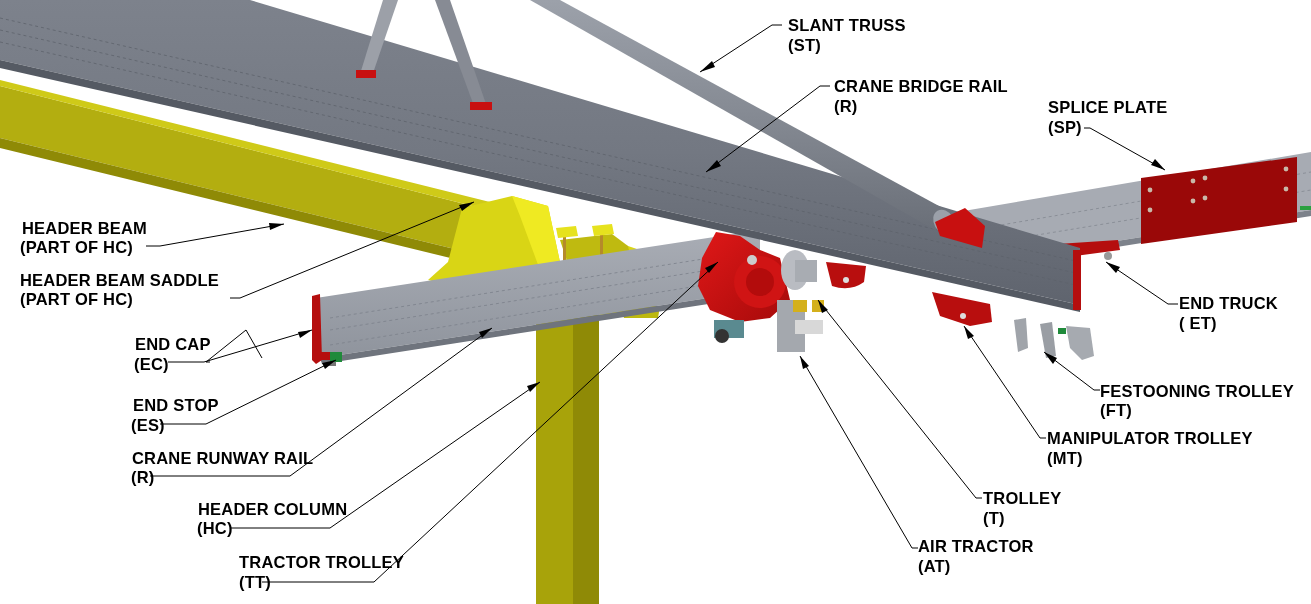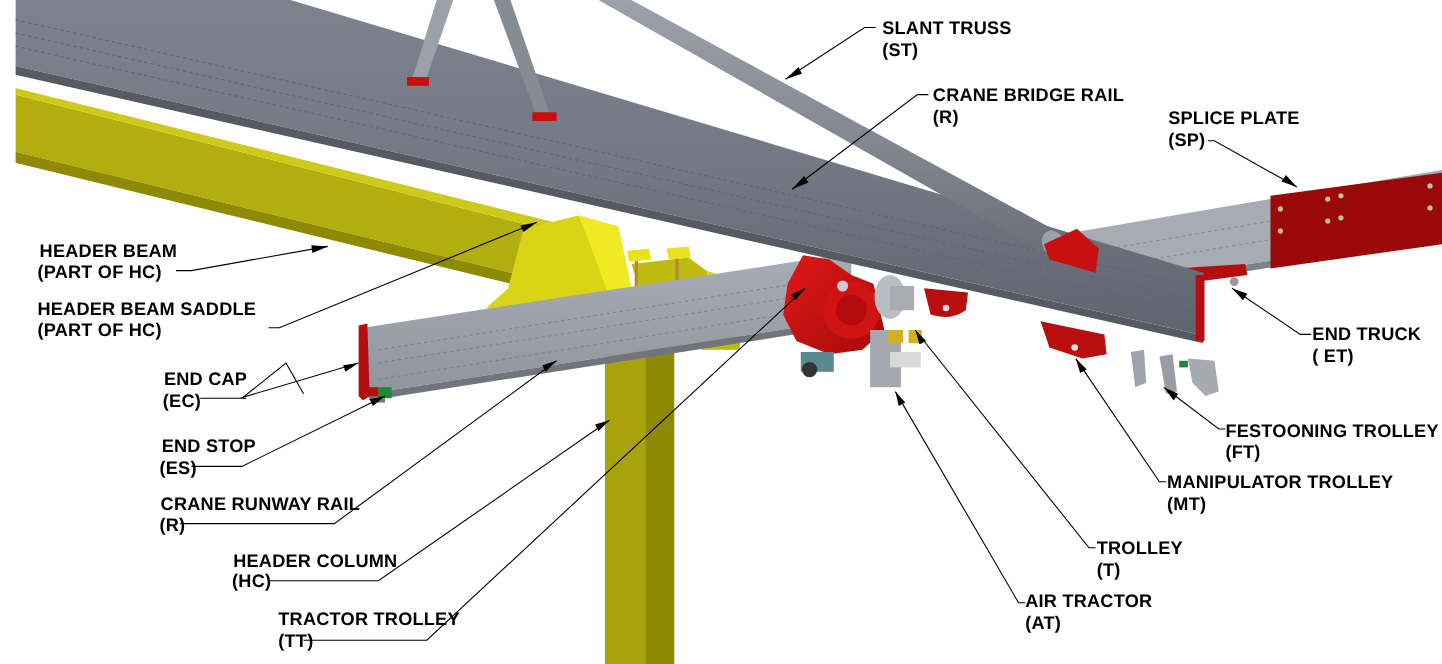--- a/index.html
+++ b/index.html
@@ -1,17 +1,17 @@
 <!DOCTYPE html>
 <html><head>
 <meta charset="utf-8">
 <style>
   html, body { margin: 0; padding: 0; background: #ffffff; }
   body { width: 1311px; height: 604px; overflow: hidden; position: relative; font-family: "Liberation Sans", sans-serif; }
-  #stage { position: absolute; left: 14px; top: 0; width: 1145px; height: 604px; }
+  #stage { position: absolute; left: 0; top: 0; width: 1145px; height: 604px; }
   svg text.lbl {
     font-family: "Liberation Sans", sans-serif;
     font-weight: bold;
     font-size: 16.5px;
     fill: #000;
     letter-spacing: 0.2px;
   }
   .leader { stroke: #000; stroke-width: 1; fill: none; }
   .arrow { fill: #000; }
 </style>

